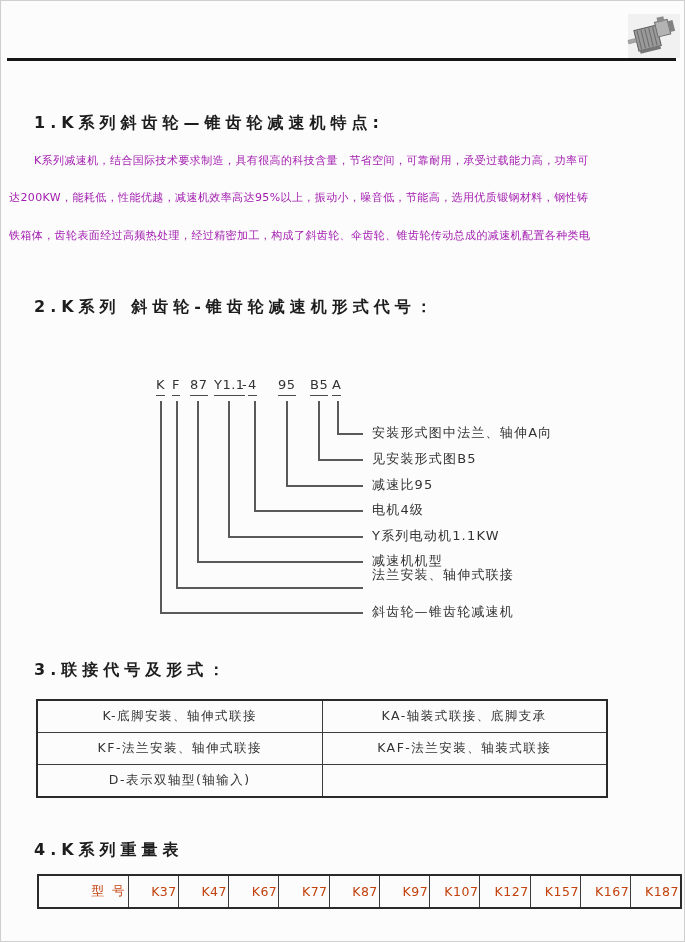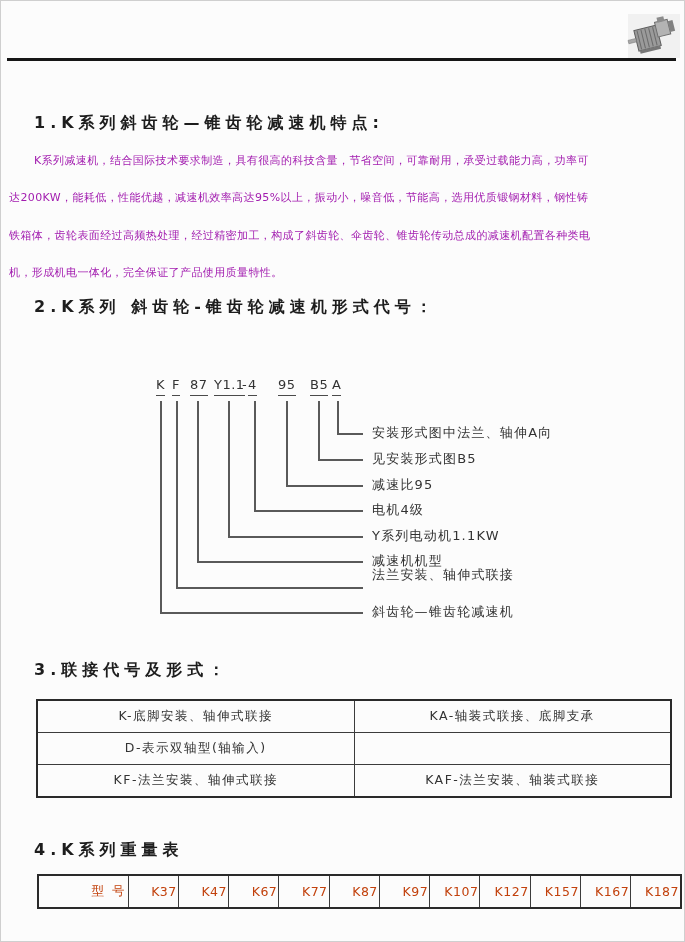--- a/index.html
+++ b/index.html
@@ -27,21 +27,21 @@
   .para .line.first { text-indent:25px; }
   .code-part { position:absolute; top:376px; font-size:13px; color:#333; letter-spacing:0.5px; }
   .code-part.u { border-bottom:1.5px solid #4a4a4a; padding-bottom:3px; }
   .vline { position:absolute; width:1.5px; background:#5a5a5a; }
   .hline { position:absolute; height:1.5px; background:#5a5a5a; }
   .callout-label {
     position:absolute; left:371px; font-size:13px; color:#333;
     letter-spacing:1.2px; white-space:nowrap;
   }
   table { border-collapse:collapse; table-layout:fixed; position:absolute; background:#fcfcfc; }
-  .tbl-conn { left:35px; top:698px; width:636px; border:2px solid #2a2a2a; }
+  .tbl-conn { left:35px; top:698px; width:572px; border:2px solid #2a2a2a; }
   .tbl-conn td {
     border:1px solid #3c3c3c; height:29px; text-align:center; vertical-align:middle;
     font-size:12.5px; letter-spacing:1.5px; color:#333;
   }
   .tbl-weight { left:36px; top:873px; width:645px; border:2px solid #2a2a2a; }
   .tbl-weight td {
     border:1px solid #3c3c3c; height:29px; text-align:right; vertical-align:middle;
     font-size:12.5px; letter-spacing:0.5px; color:#c2410c;
   }
   .tbl-weight td.lbl { letter-spacing:2px; }
@@ -71,21 +71,20 @@
   </div>
 
   <div class="top-rule"></div>
 
 
   <div class="heading h-feat">1.K系列斜齿轮—锥齿轮减速机特点:</div>
   <div class="para">
     <div class="line first">K系列减速机，结合国际技术要求制造，具有很高的科技含量，节省空间，可靠耐用，承受过载能力高，功率可</div>
     <div class="line">达200KW，能耗低，性能优越，减速机效率高达95%以上，振动小，噪音低，节能高，选用优质锻钢材料，钢性铸</div>
     <div class="line">铁箱体，齿轮表面经过高频热处理，经过精密加工，构成了斜齿轮、伞齿轮、锥齿轮传动总成的减速机配置各种类电</div>
-    <div class="line">机，形成机电一体化，完全保证了产品使用质量特性。</div>
   </div>
 
   <div class="heading h-code">2.K系列 斜齿轮-锥齿轮减速机形式代号：</div>
 
   <span class="code-part u" style="left:155px">K</span>
   <span class="code-part u" style="left:171px">F</span>
   <span class="code-part u" style="left:189px">87</span>
   <span class="code-part u" style="left:213px">Y1.1</span>
   <span class="code-part" style="left:241px">-</span>
   <span class="code-part u" style="left:247px">4</span>
@@ -120,26 +119,26 @@
   <div class="callout-label" style="top:602px">斜齿轮—锥齿轮减速机</div>
 
   <div class="heading h-conn">3.联接代号及形式：</div>
   <table class="tbl-conn">
     <tbody>
         <tr>
       <td>K-底脚安装、轴伸式联接</td>
       <td>KA-轴装式联接、底脚支承</td>
     </tr>
     <tr>
+      <td>KF-法兰安装、轴伸式联接</td>
+      <td>KAF-法兰安装、轴装式联接</td>
+    </tr>
+    <tr>
       <td>D-表示双轴型(轴输入)</td>
       <td></td>
-    </tr>
-    <tr>
-      <td>KF-法兰安装、轴伸式联接</td>
-      <td>KAF-法兰安装、轴装式联接</td>
     </tr>
   </tbody>
     </table>
 
   <div class="heading h-weight">4.K系列重量表</div>
   <table class="tbl-weight">
     <colgroup>
       <col style="width:90px">
       <col>
         <col>

